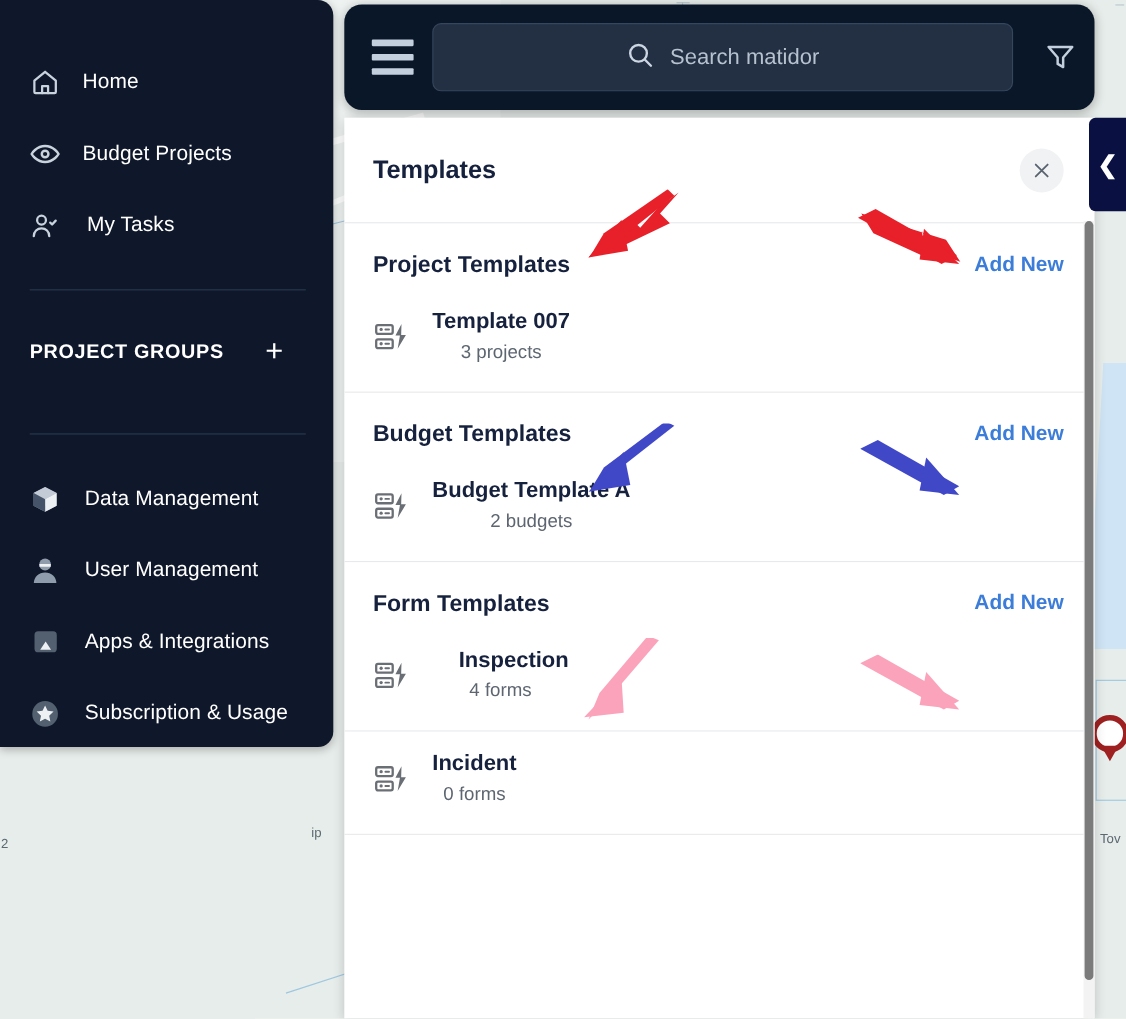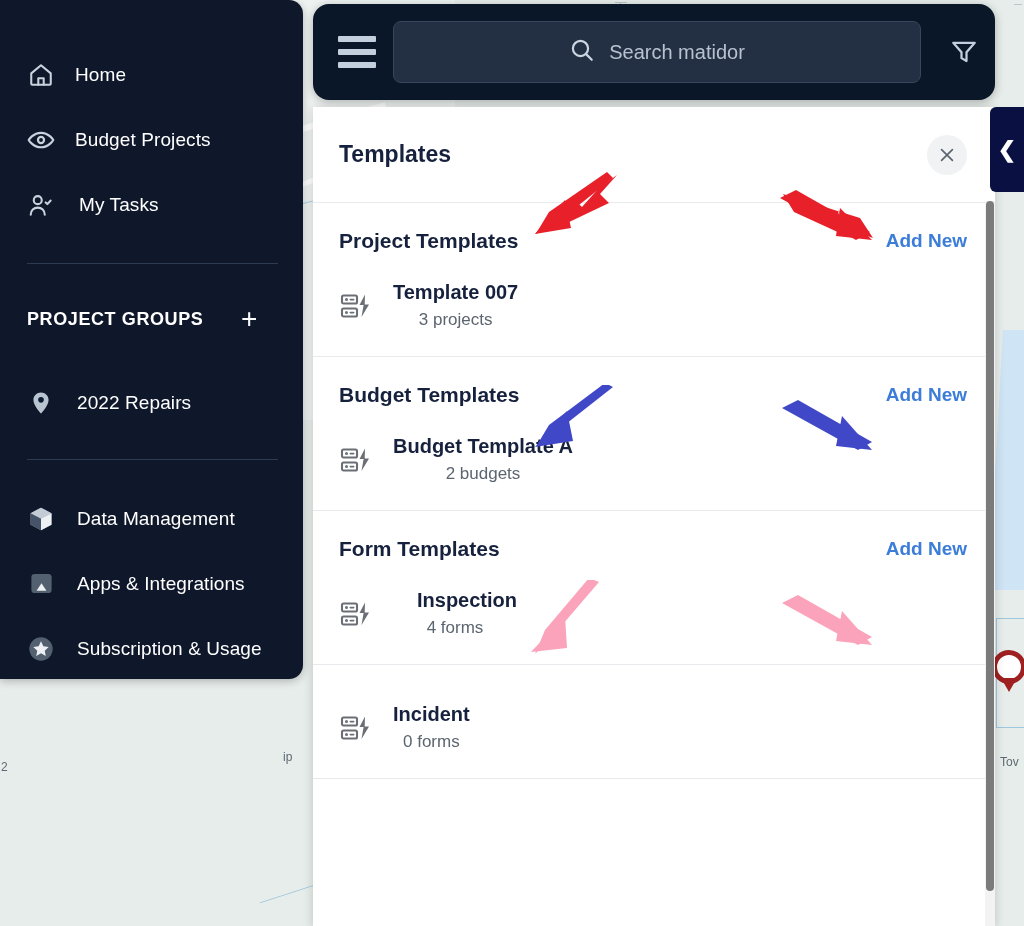--- a/index.html
+++ b/index.html
@@ -83,21 +83,21 @@
   .section{ border-bottom:1px solid #e8e9ec; }
   .section-head{
     display:flex; align-items:center; justify-content:space-between;
     padding:26px 28px 22px 26px;
   }
   .section-title{ font-size:21px; font-weight:bold; color:#16213d; }
   .add-new{ font-size:19px; font-weight:bold; color:#3b7dd8; cursor:pointer; }
   .tpl-row{
     display:flex; align-items:center; gap:20px; padding:6px 26px 26px 26px; cursor:pointer;text-align:center;
   }
-  .tpl-row.bordered{ border-top:1px solid #e8e9ec; padding-top:38px; }
+  .tpl-row.bordered{ border-top:1px solid #e8e9ec; padding-top:18px; }
   .tpl-ico{ width:34px; height:34px; flex:0 0 34px; display:flex; align-items:center; justify-content:center; }
   .tpl-name{ font-size:20px; font-weight:bold; color:#16213d; margin-bottom:6px; }
   .tpl-sub{ font-size:17px; color:#5c6570; }
 
   
   .scrollbar{ position:absolute; right:0; top:201px; width:10px; height:725px; background:#f3f3f3; }
   .scrollbar .thumb{ position:absolute; top:0; left:1px; width:8px; height:690px;
       background:#7b7b7b; border-radius:4px; }
 
   
@@ -174,44 +174,45 @@
 
   <div class="nav-sep" style="margin-top:26px;margin-bottom:30px;"></div>
 
   <div class="group-head">
     <span>PROJECT GROUPS</span>
     <span class="plus-btn">+</span>
   </div>
 
   <div style="height:26px;"></div>
 
-  <div class="nav-item" style="gap:22px;">
-    <span class="ico">
-      <svg width="26" height="26" viewBox="0 0 24 24" fill="#b9c4d1">
-        <path d="M12 2.2c-3.9 0-7 3.1-7 7 0 5.2 7 12.6 7 12.6s7-7.4 7-12.6c0-3.9-3.1-7-7-7z"></path>
-        <circle cx="12" cy="9.1" r="2.6" fill="#0d1c33"></circle>
-      </svg>
-    </span>
-    <span class="lbl">2022 Repairs</span>
-  </div>
 
   <div class="nav-sep" style="margin-top:24px;margin-bottom:26px;"></div>
 
   <div class="nav-item" style="gap:22px;">
     <span class="ico">
       <svg width="28" height="28" viewBox="0 0 24 24">
         <path d="M12 2.3 21 7v10l-9 4.7L3 17V7z" fill="#8f9cab"></path>
         <path d="M12 2.3 21 7l-9 4.8L3 7z" fill="#c3ccd6"></path>
         <path d="M12 11.8 21 7v10l-9 4.7z" fill="#eef1f4"></path>
         <path d="M12 11.8 3 7v10l9 4.7z" fill="#46546a"></path>
       </svg>
     </span>
     <span class="lbl">Data Management</span>
   </div>
 
+  <div class="nav-item" style="gap:22px;">
+    <span class="ico">
+      <svg width="28" height="28" viewBox="0 0 24 24">
+        <circle cx="12" cy="7" r="4.6" fill="#8f9cab"></circle>
+        <path d="M3.2 21.5c0-4.8 3.9-8.3 8.8-8.3s8.8 3.5 8.8 8.3z" fill="#8f9cab"></path>
+        <path d="M7.6 6.6h8.8v2.1H7.6z" fill="#eef1f4"></path>
+      </svg>
+    </span>
+    <span class="lbl">User Management</span>
+  </div>
 
   <div class="nav-item" style="gap:22px;">
     <span class="ico">
       <svg width="27" height="27" viewBox="0 0 24 24">
         <rect x="3" y="3.5" width="18" height="17" rx="3" fill="#53606f"></rect>
         <path d="M12 11.8l4.4 6.6H7.6z" fill="#eef1f4"></path>
       </svg>
     </span>
     <span class="lbl">Apps &amp; Integrations</span>
   </div>

